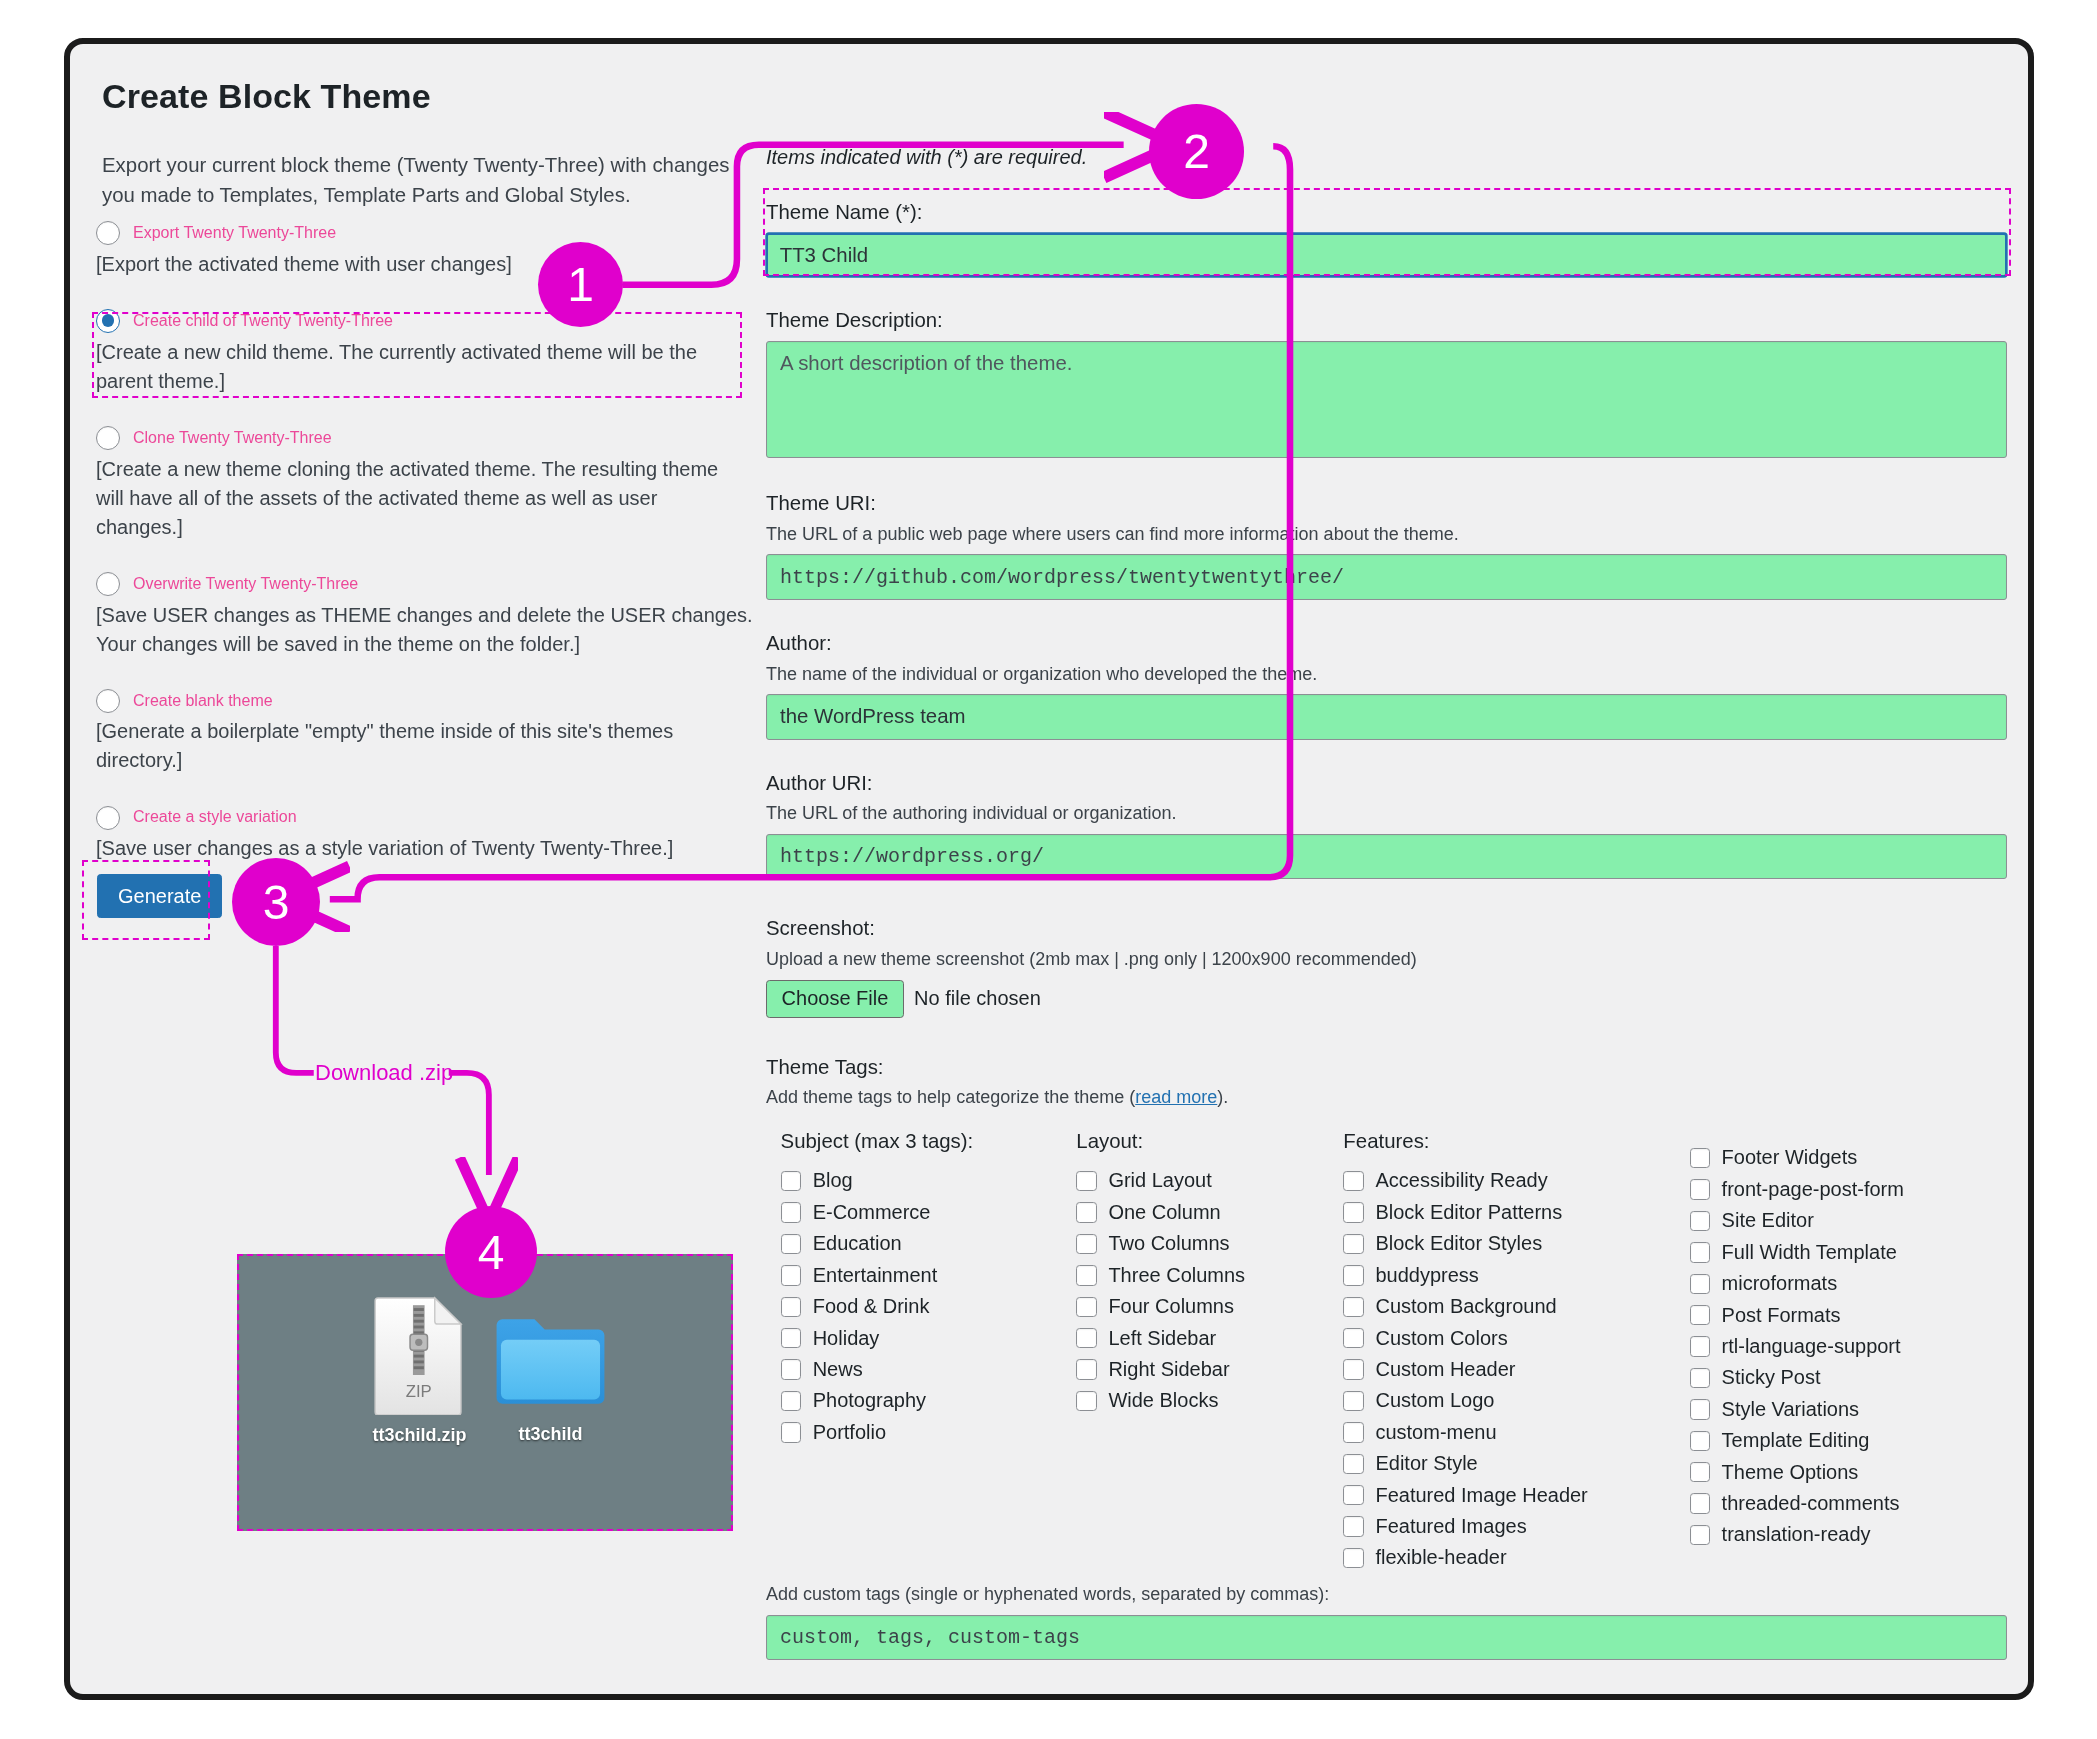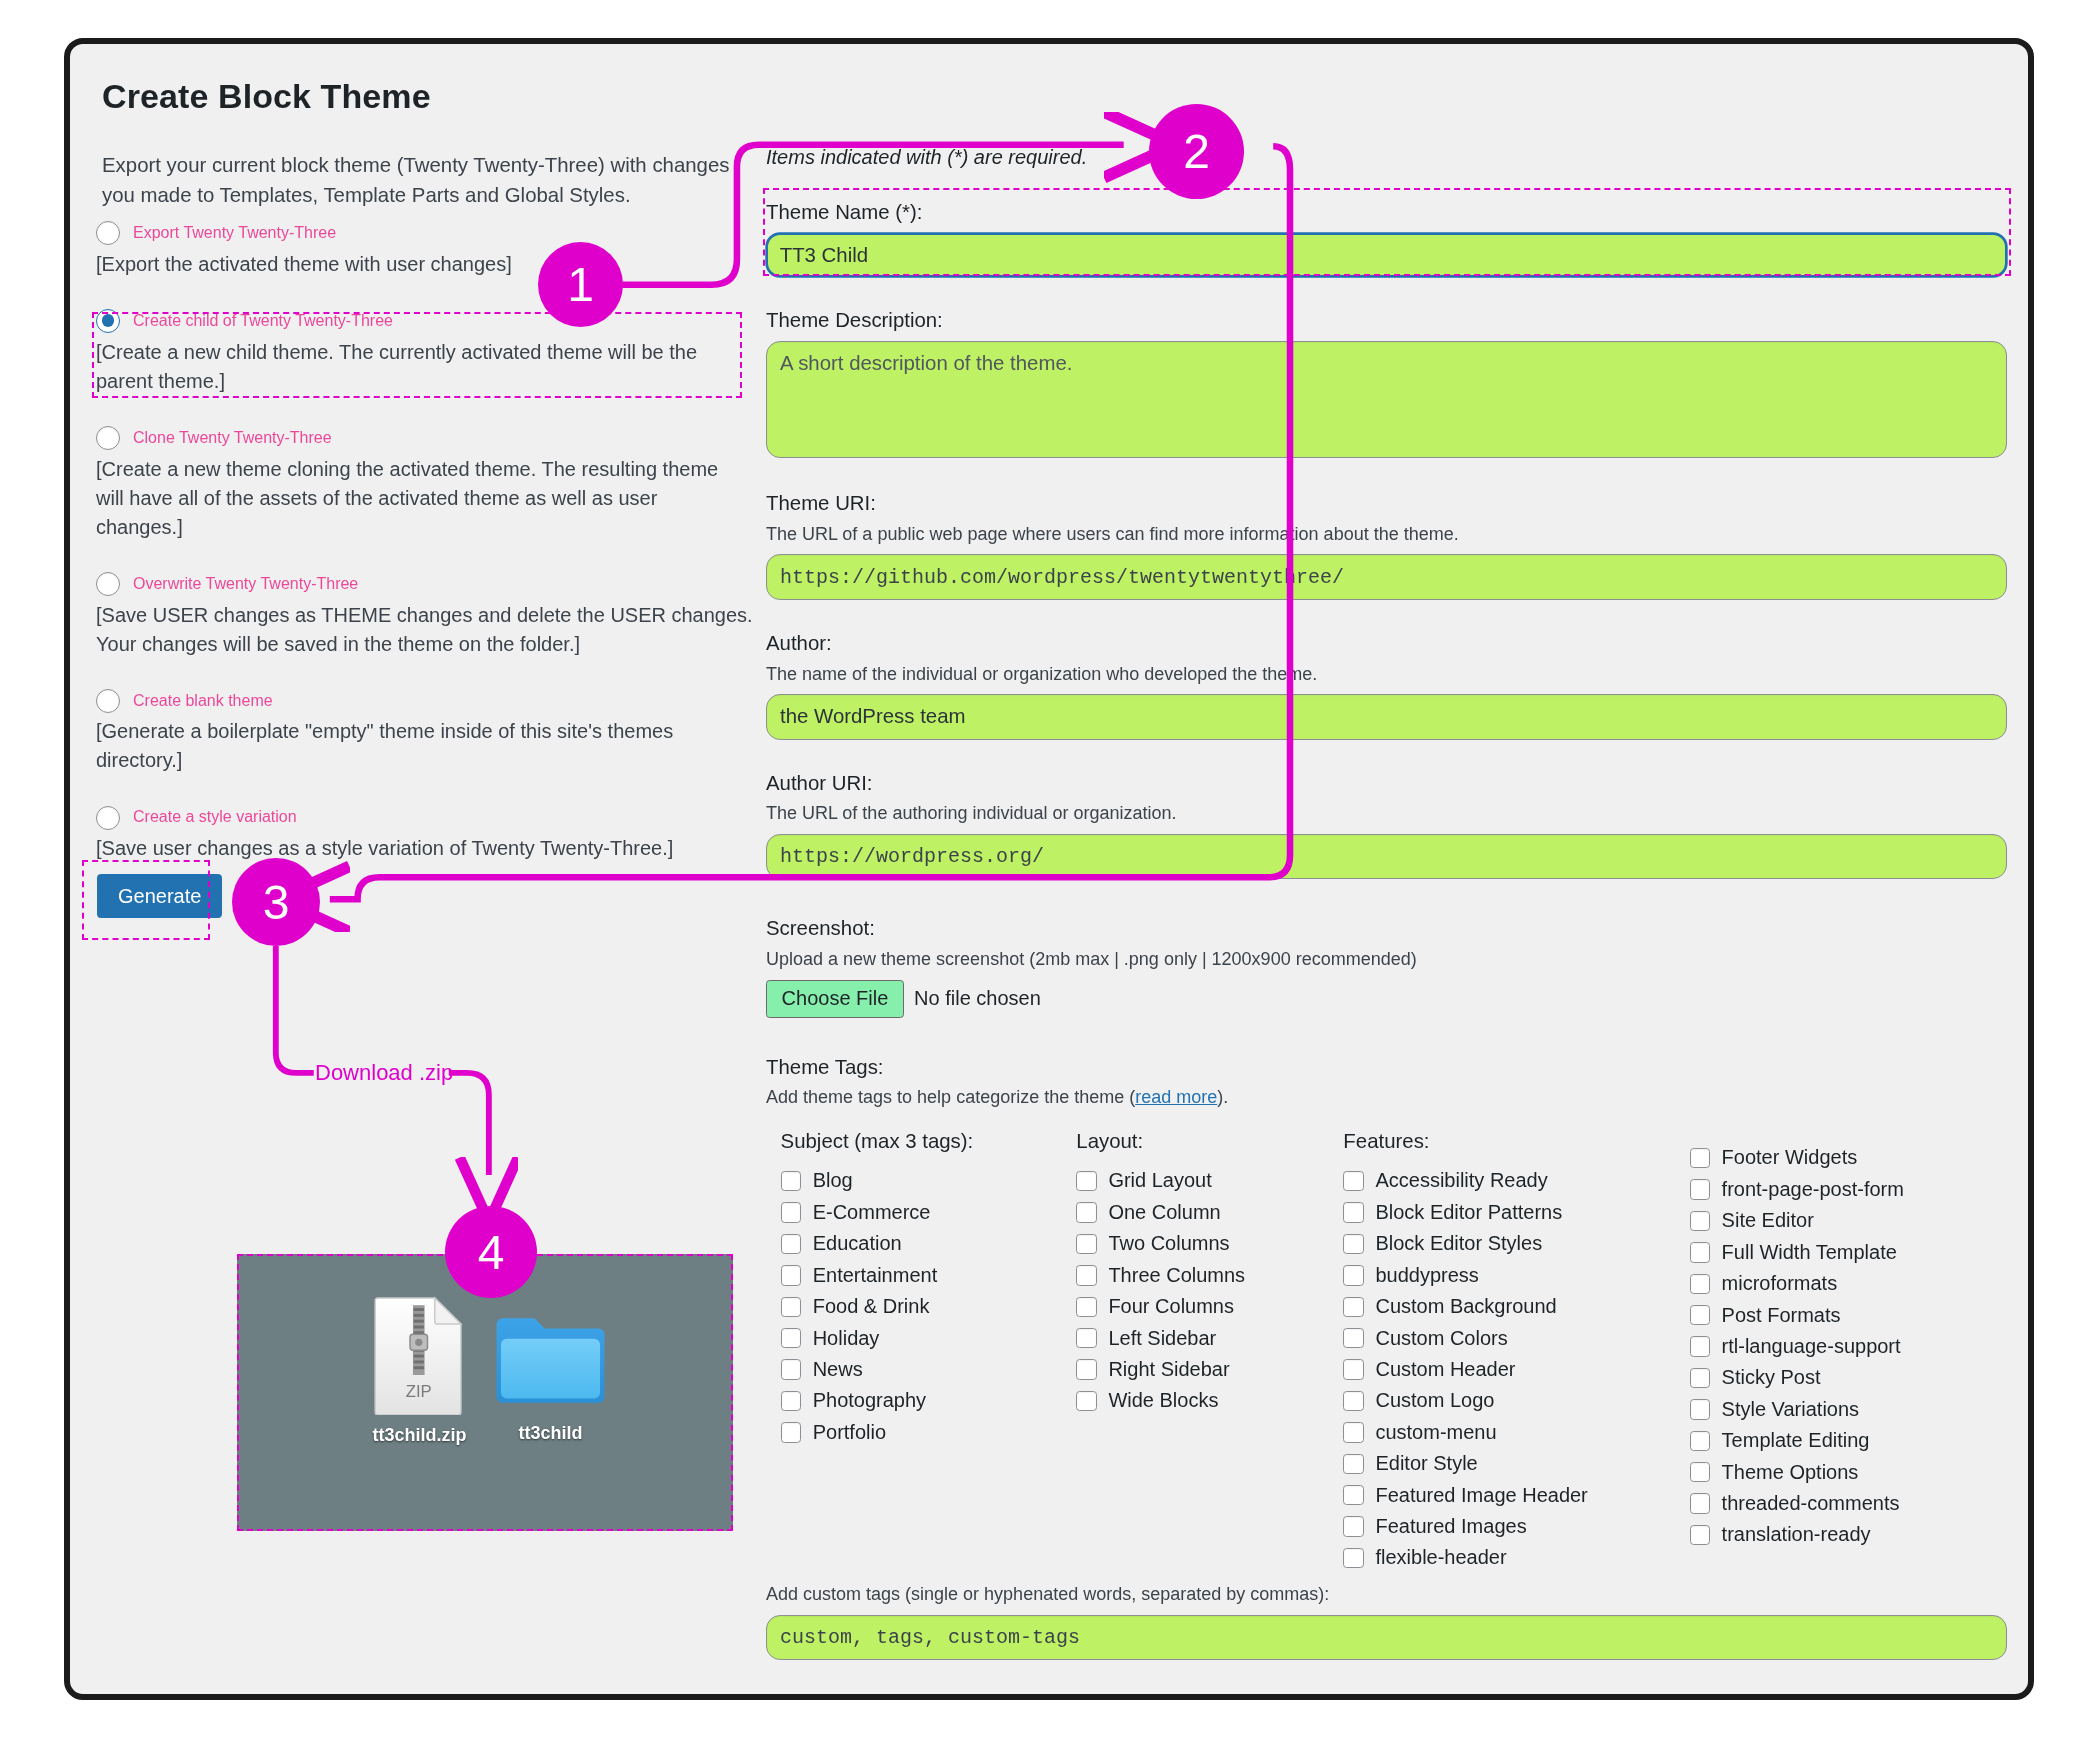--- a/index.html
+++ b/index.html
@@ -41,21 +41,21 @@
     font-size:20px;font-family:"Liberation Sans",sans-serif;
     padding:9.5px 20px;cursor:pointer;
   }
 
   
   .right{position:absolute;left:766px;top:146px;width:1241px;}
   .note-italic{font-style:italic;font-size:20px;color:#1d2327;margin-bottom:32px;}
   .field-label{font-size:20.4px;color:#1d2327;margin-bottom:8.8px;}
   .field-help{font-size:18px;color:#3c434a;margin-bottom:9.5px;}
   .txt{
-    width:100%;box-sizing:border-box;background:#bef264;border:0.7px solid #8c8f94;border-radius:14px;
+    width:100%;box-sizing:border-box;background:#86efac;border:0.7px solid #8c8f94;border-radius:3px;
     font-size:20.4px;color:#2c3338;padding:10.2px 13px;font-family:"Liberation Sans",sans-serif;
     box-shadow:0 0.7px 1.5px rgba(0,0,0,.06) inset;
   }
   .txt.mono{font-family:"Liberation Mono",monospace;font-size:20px;color:#3c434a;}
   .txt.focused{border:2.2px solid #2271b1;padding:8.8px 11.7px;box-shadow:0 0 0 0.7px #2271b1;}
   textarea.txt{height:117px;resize:none;color:#50575e;}
   .gap{height:32px;}
 
   
   .file-row{display:flex;align-items:center;gap:10.2px;margin-top:2.9px;}
@@ -96,21 +96,21 @@
   .dash-box{position:absolute;border:2.9px dashed #e000cc;box-sizing:border-box;}
   .anno-label{
     position:absolute;color:#e000cc;font-size:22px;font-family:"Liberation Sans",sans-serif;
   }
 
   
   .desk{
     position:absolute;left:237px;top:1254px;width:496px;height:277px;
     background:#6e7f84;box-sizing:border-box;
   }
-  .desk-items{display:flex;justify-content:center;align-items:flex-start;padding-top:41px;}
+  .desk-items{display:flex;justify-content:center;align-items:center;padding-top:41px;}
   .desk-item{display:flex;flex-direction:column;align-items:center;width:131px;}
   .desk-name{
     margin-top:10.2px;color:#ffffff;font-size:18px;font-weight:bold;
     text-shadow:0 0.7px 2.2px rgba(0,0,0,.6);
   }
 </style>
 </head>
 <body>
 
 <div id="root">

